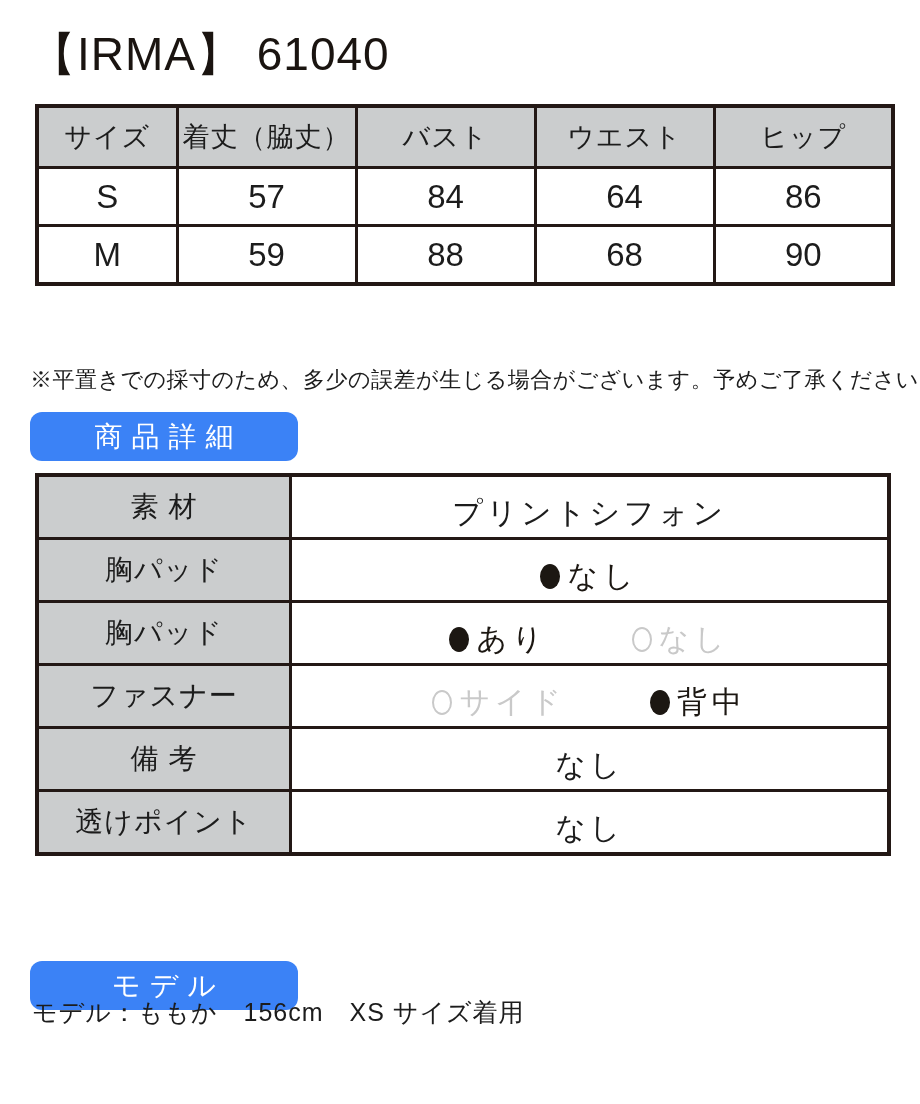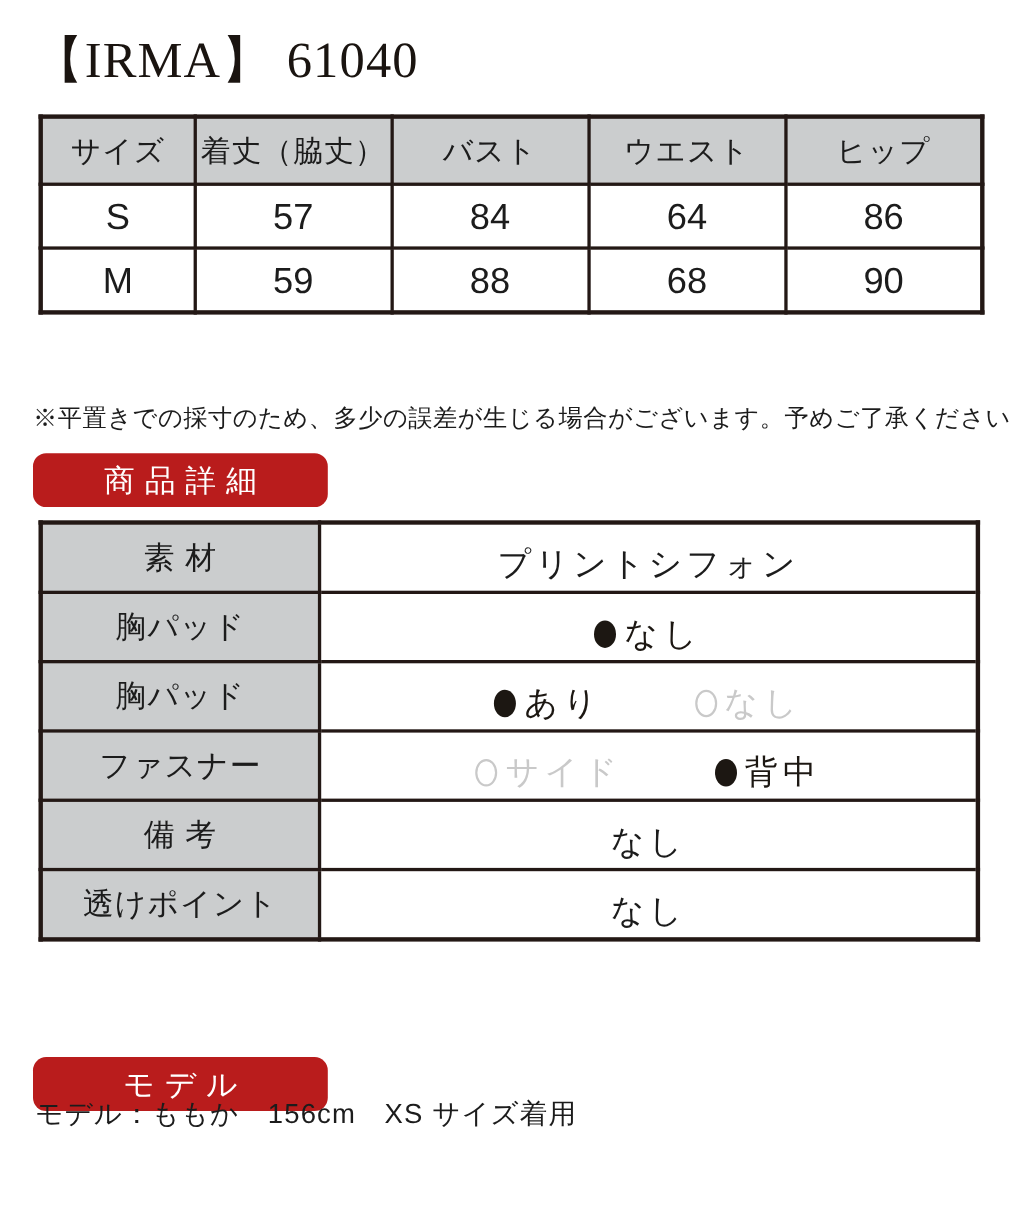--- a/index.html
+++ b/index.html
@@ -8,21 +8,21 @@
     background: #ffffff;
     position: relative;
     font-family: "Liberation Sans", sans-serif;
     color: #1c1c1c;
     overflow: hidden;
   }
 
   
   .page-title {
     position: absolute; left: 30px; top: 24px;
-    font-family: Liberation Serif, serif;
+    font-family: Liberation Sans, sans-serif;
     font-size: 46px; font-weight: 400;
     color: #1a1410; letter-spacing: 1px;
     white-space: nowrap;
   }
 
   
   table { border-collapse: collapse; table-layout: fixed; }
   th, td { padding: 0; text-align: center; vertical-align: middle; }
 
   
@@ -42,21 +42,21 @@
   .note {
     position: absolute; left: 30px; top: 365px;
     font-size: 22px; letter-spacing: 0.5px;
     color: #1c1c1c; white-space: nowrap;
   }
 
   
   .badge {
     position: absolute; left: 30px;
     width: 268px; height: 49px;
-    background: #b91c1c; border-radius: 12px;
+    background: #3b82f6; border-radius: 12px;
     color: #ffffff; font-size: 28px;
     letter-spacing: 0.32em; text-indent: 0.32em;
     display: flex; align-items: center; justify-content: center;
   }
   .badge-details { top: 412px; }
   .badge-model   { top: 961px; }
 
   
   .details-table {
     position: absolute; left: 35px; top: 473px; width: 856px;

